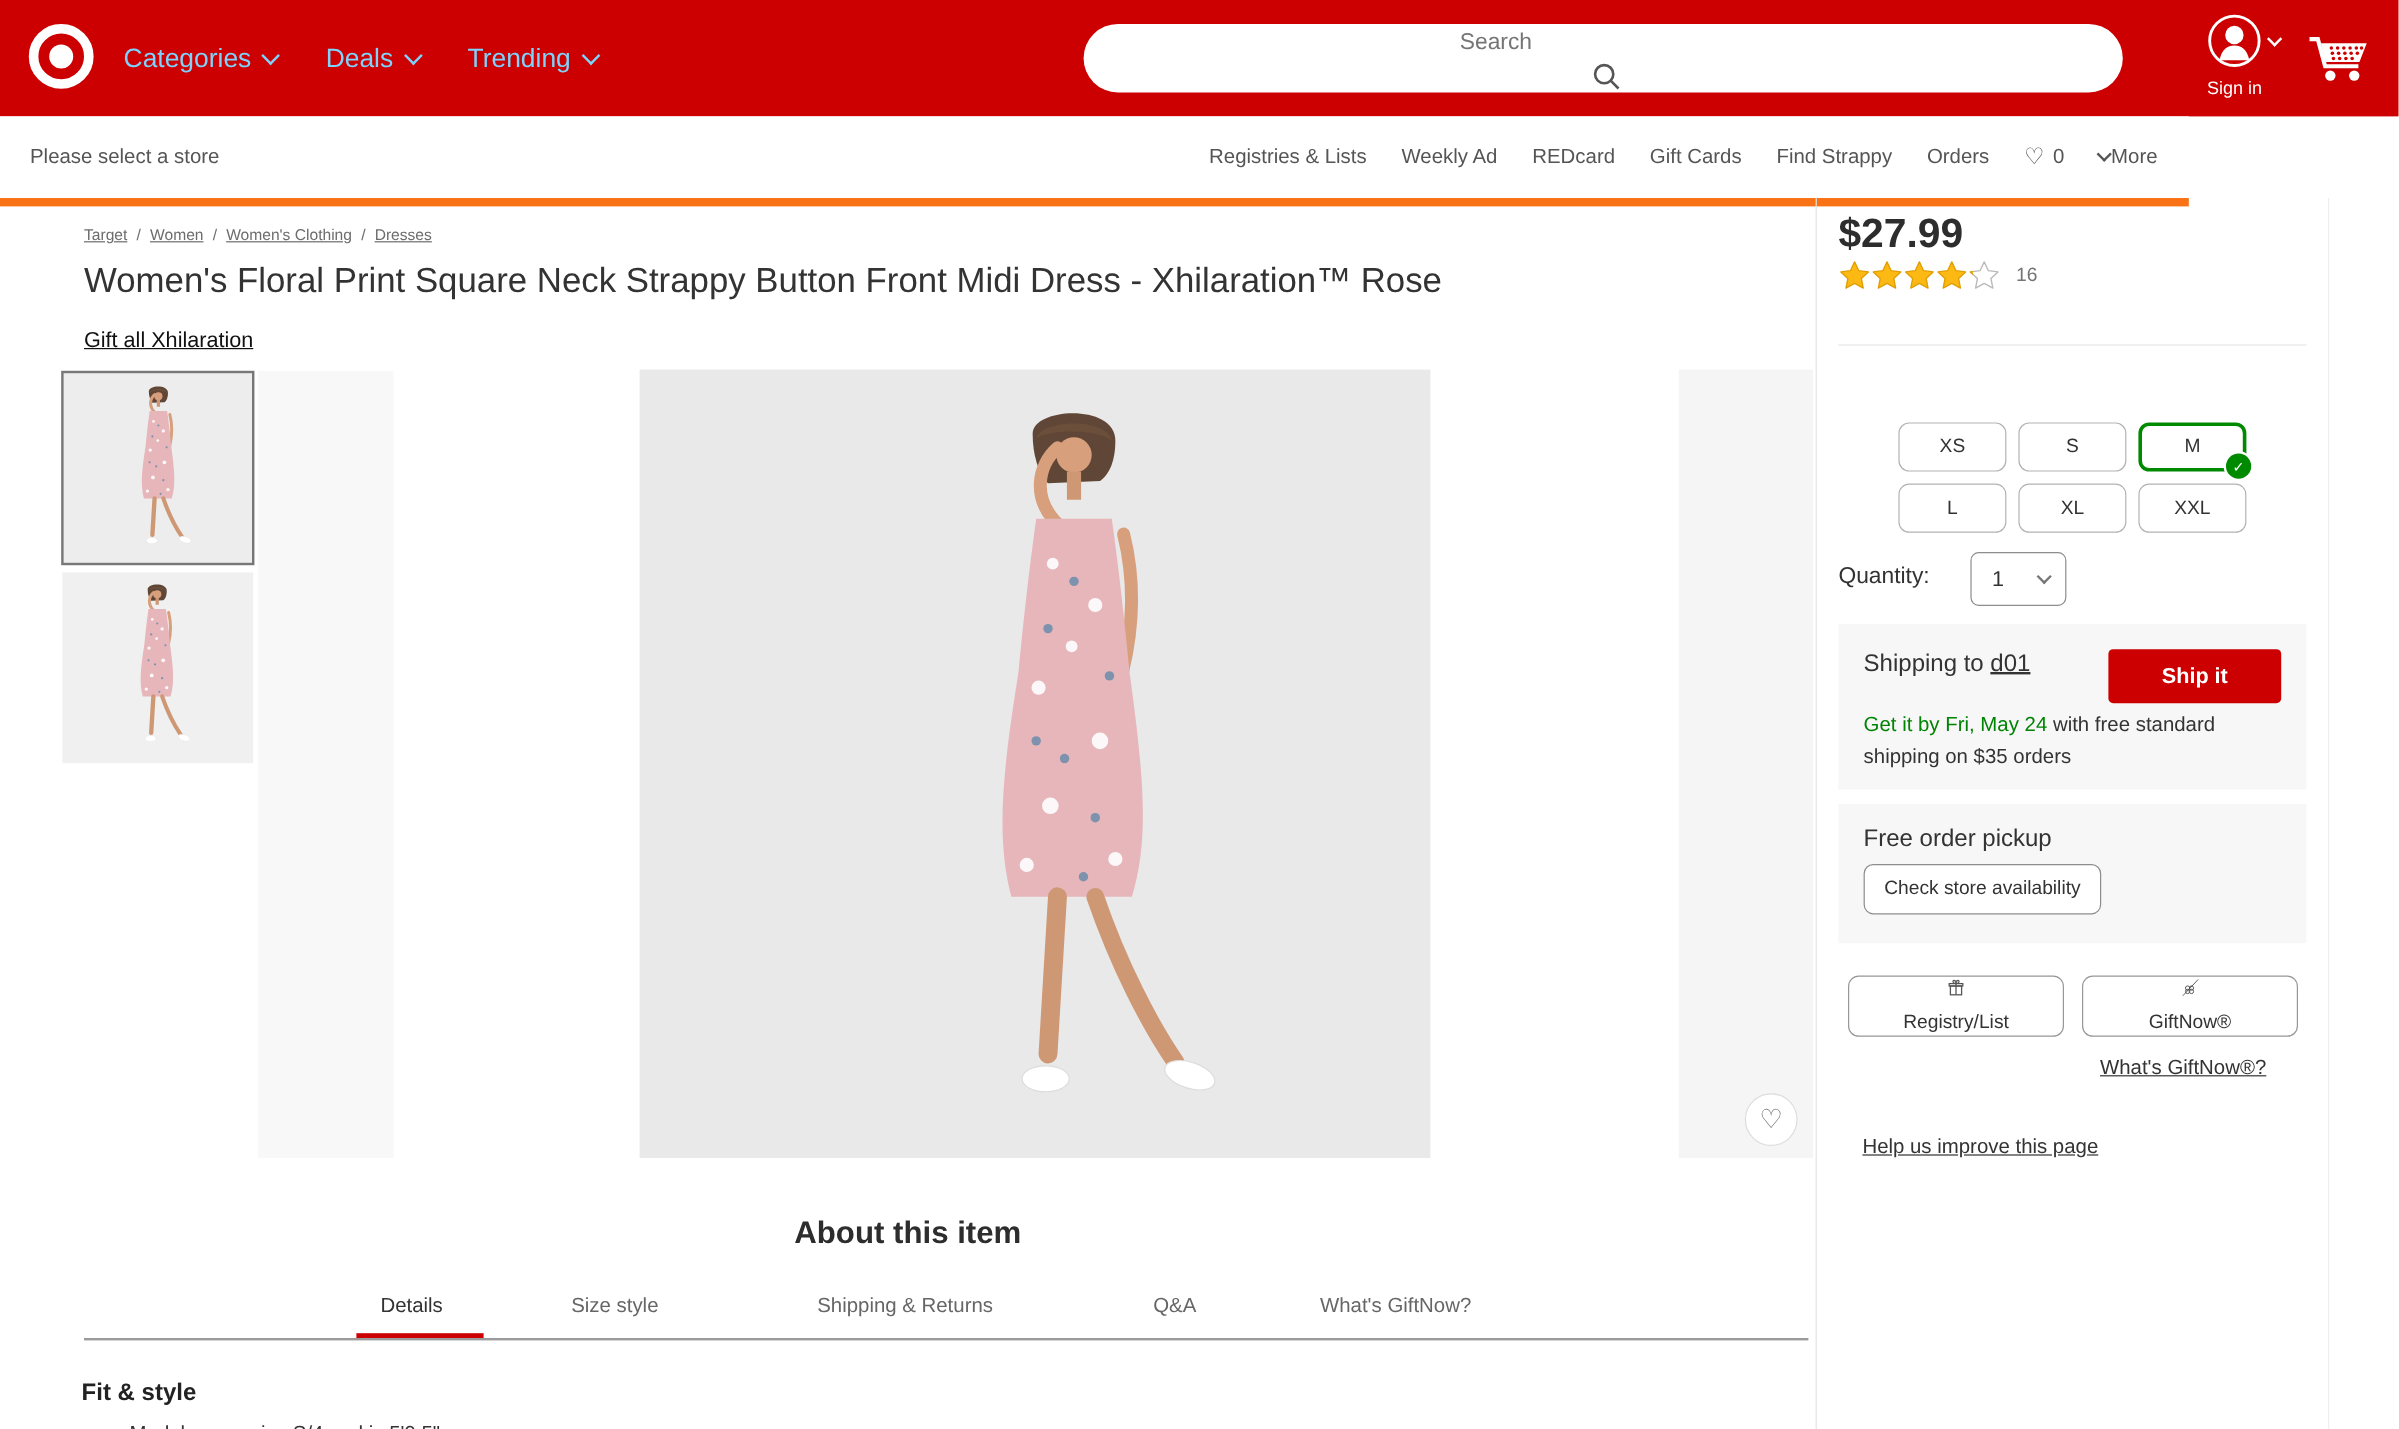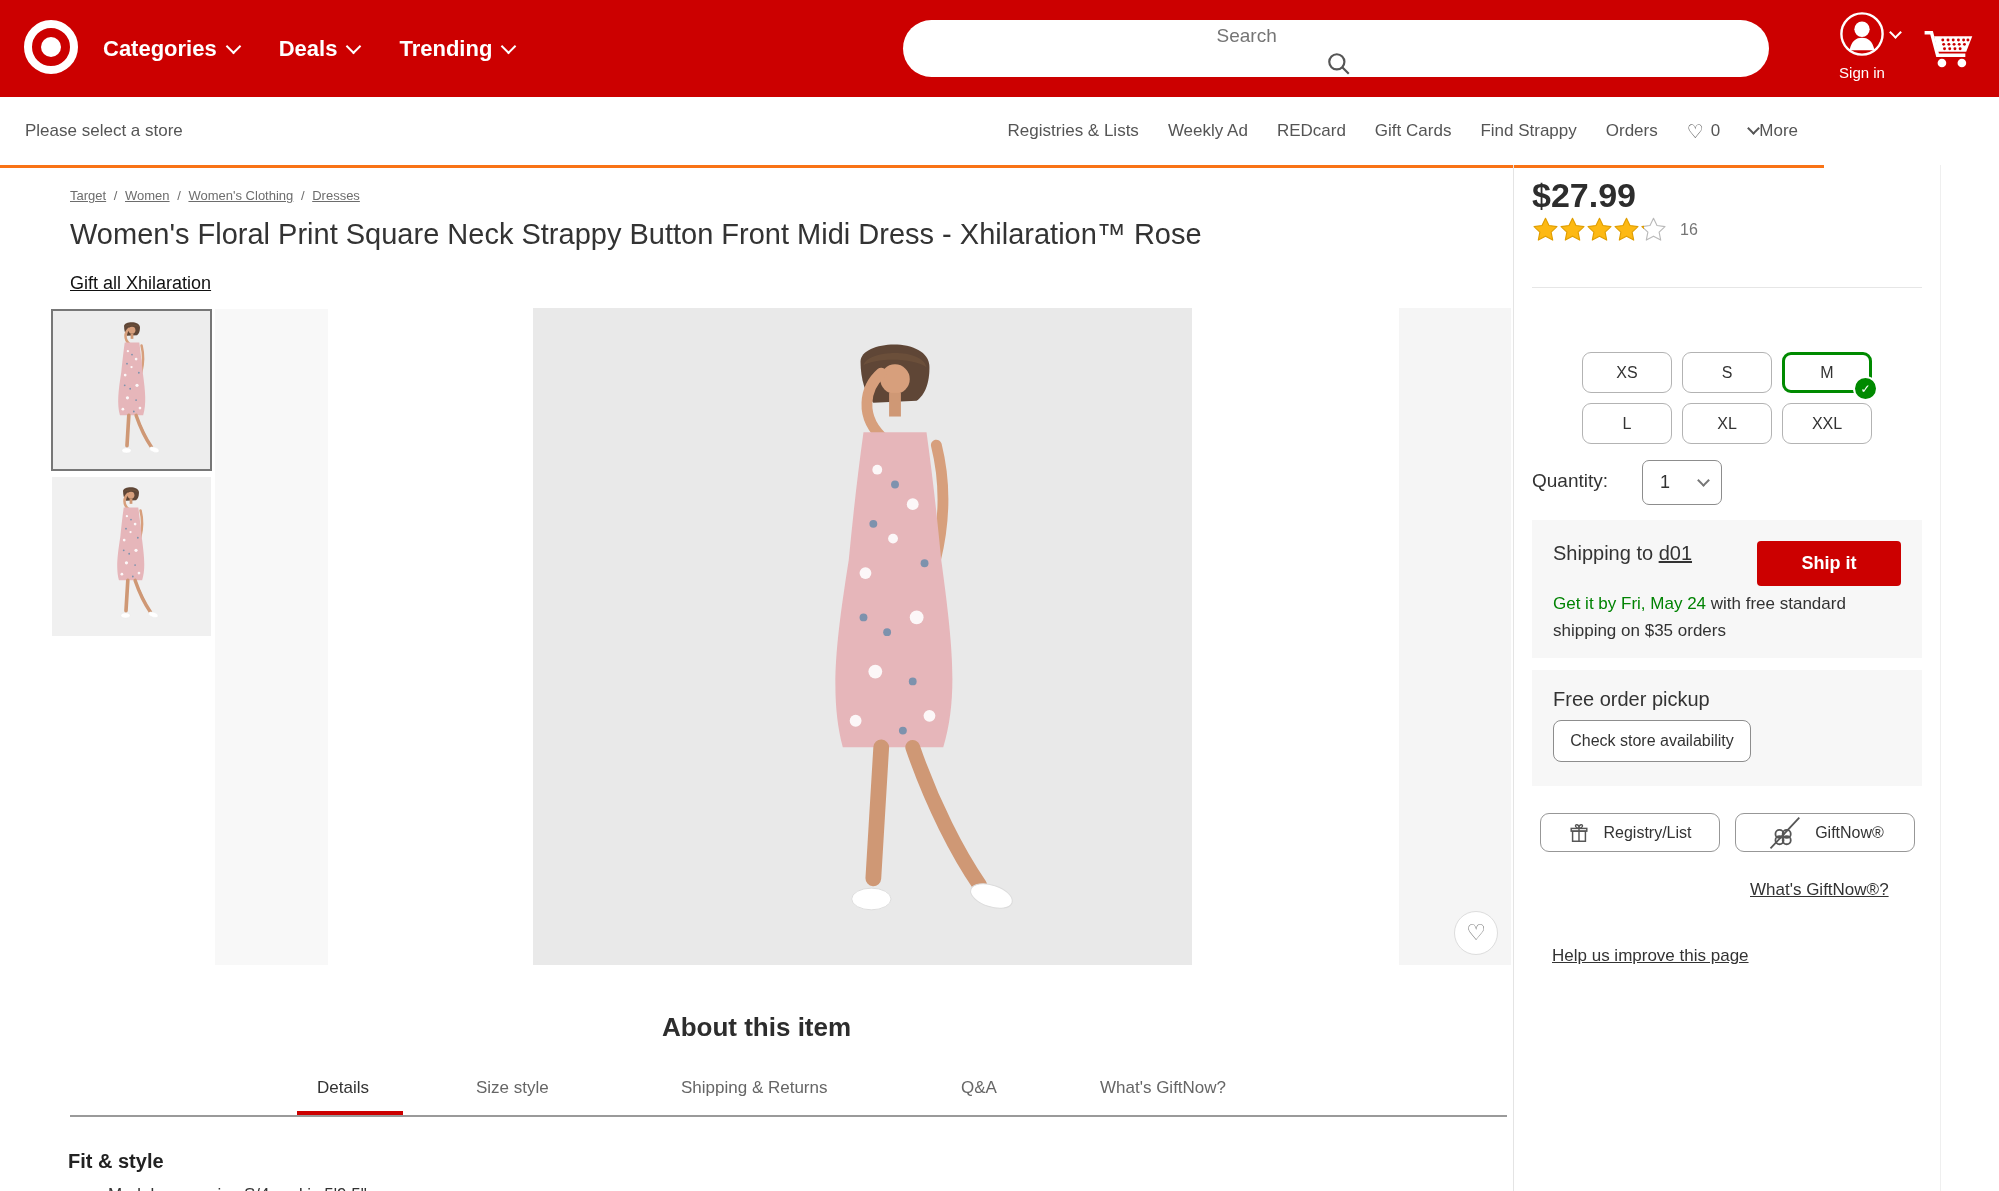--- a/index.html
+++ b/index.html
@@ -6,36 +6,36 @@
   #page{position:relative;width:1999px;height:1191px;background:#fff;overflow:hidden;
         font-family:"Liberation Sans",sans-serif;color:#333;}
   a{color:inherit;}
   
   .topbar{position:absolute;left:0;top:0;width:1999px;height:97px;background:#cc0000;}
   .logo{position:absolute;left:24px;top:20px;width:54px;height:54px;border-radius:50%;
         border:8px solid #fff;box-sizing:border-box;}
   .logo-dot{position:absolute;left:50%;top:50%;width:20px;height:20px;margin:-10px 0 0 -10px;
         background:#fff;border-radius:50%;}
   .topnav{position:absolute;left:103px;top:0;height:97px;display:flex;align-items:center;gap:40px;}
-  .topnav-item{color:#ffffff;font-weight:bold;font-size:22px;display:flex;align-items:center;gap:11px;cursor:pointer;}
+  .topnav-item{color:#7dd3fc;font-weight:normal;font-size:22px;display:flex;align-items:center;gap:11px;cursor:pointer;}
   .chev{display:inline-block;width:9px;height:9px;border-right:2px solid currentColor;
         border-bottom:2px solid currentColor;transform:rotate(45deg);margin-top:-5px;}
   .chev.sm{width:7px;height:7px;}
   .search{position:absolute;left:903px;top:20px;width:866px;height:57px;background:#fff;
         border-radius:29px;display:flex;align-items:center;padding:0 22px 0 28px;box-sizing:border-box;flex-direction:column;}
   .search input{border:none;outline:none;flex:1;font-size:19px;color:#333;background:transparent;
         font-family:"Liberation Sans",sans-serif;}
   .search input::placeholder{color:#757575;}
   .account{position:absolute;left:1818px;top:11px;width:88px;color:#fff;text-align:center;cursor:pointer;}
   .account .chev{position:absolute;right:6px;top:22px;color:#fff;}
   .signin-label{display:block;margin-top:3px;font-size:15px;}
   .cart{position:absolute;left:1922px;top:26px;width:52px;height:48px;cursor:pointer;}
   
   .utilbar{position:absolute;left:0;top:97px;width:1824px;height:68px;background:#fff;
-        border-bottom:3px solid #f97316;}
+        border-bottom:7px solid #f97316;}
   .store{position:absolute;left:25px;top:0;height:68px;display:flex;align-items:center;
         font-size:17px;color:#555;}
   .utillinks{position:absolute;right:26px;top:0;height:68px;display:flex;align-items:center;
         gap:29px;font-size:17px;color:#555;}
   .utillink{cursor:pointer;white-space:nowrap;}
   .favs{display:flex;align-items:center;gap:7px;cursor:pointer;}
   .heart-glyph{font-size:19px;color:#555;}
   .more{display:flex;align-items:center;gap:1px;cursor:pointer;}
   
   .breadcrumb{position:absolute;left:70px;top:188px;font-size:13px;color:#6d6d6d;}
@@ -94,23 +94,23 @@
   .shipit{position:absolute;left:225px;top:21px;width:144px;height:45px;background:#cc0000;
         color:#fff;font-weight:bold;font-size:18px;border:none;border-radius:4px;cursor:pointer;
         font-family:"Liberation Sans",sans-serif;}
   .promo{position:absolute;left:21px;top:70px;width:352px;font-size:17px;line-height:27px;color:#333;}
   .green{color:#018303;}
   .pickbox{left:1532px;top:670px;width:390px;height:116px;}
   .picktitle{position:absolute;left:21px;top:18px;font-size:20px;color:#333;}
   .pickbtn{position:absolute;left:21px;top:50px;width:198px;height:42px;background:#fff;
         border:1px solid #8d8d8d;border-radius:8px;font-size:16px;color:#333;cursor:pointer;
         font-family:"Liberation Sans",sans-serif;}
-  .pairbtn{position:absolute;height:39px;background:#fff;border:1px solid #979797;border-radius:9px;
+  .pairbtn{position:absolute;height:51px;background:#fff;border:1px solid #979797;border-radius:9px;
         box-sizing:border-box;display:flex;align-items:center;justify-content:center;gap:13px;
-        font-size:16px;color:#333;cursor:pointer;font-family:"Liberation Sans",sans-serif;}
+        font-size:16px;color:#333;cursor:pointer;font-family:"Liberation Sans",sans-serif;flex-direction:column;}
   .regbtn{left:1540px;top:813px;width:180px;}
   .gnbtn{left:1735px;top:813px;width:180px;}
   .whatsgn{position:absolute;left:1750px;top:880px;font-size:17px;text-decoration:underline;
         color:#333;cursor:pointer;}
   .helplink{position:absolute;left:1552px;top:946px;font-size:17px;text-decoration:underline;
         color:#333;cursor:pointer;}
   
   .abouttitle{position:absolute;left:0;top:1012px;width:1513px;text-align:center;font-size:26px;
         font-weight:bold;color:#2d2d2d;}
   .tab{position:absolute;top:1078px;font-size:17px;color:#666;cursor:pointer;white-space:nowrap;}

